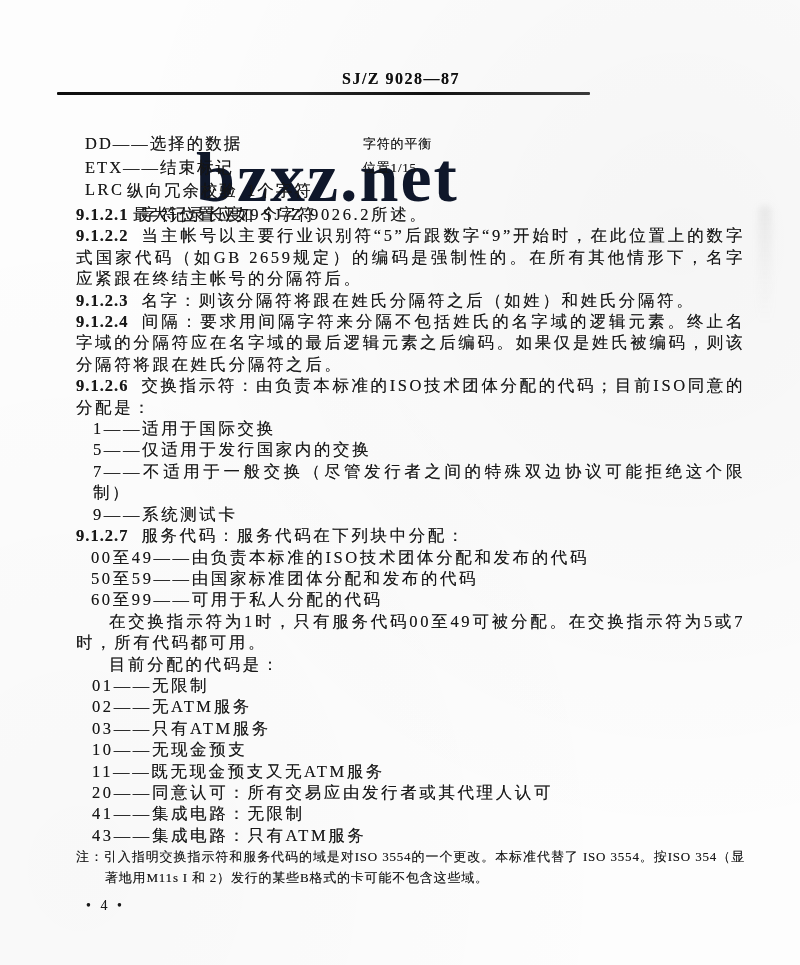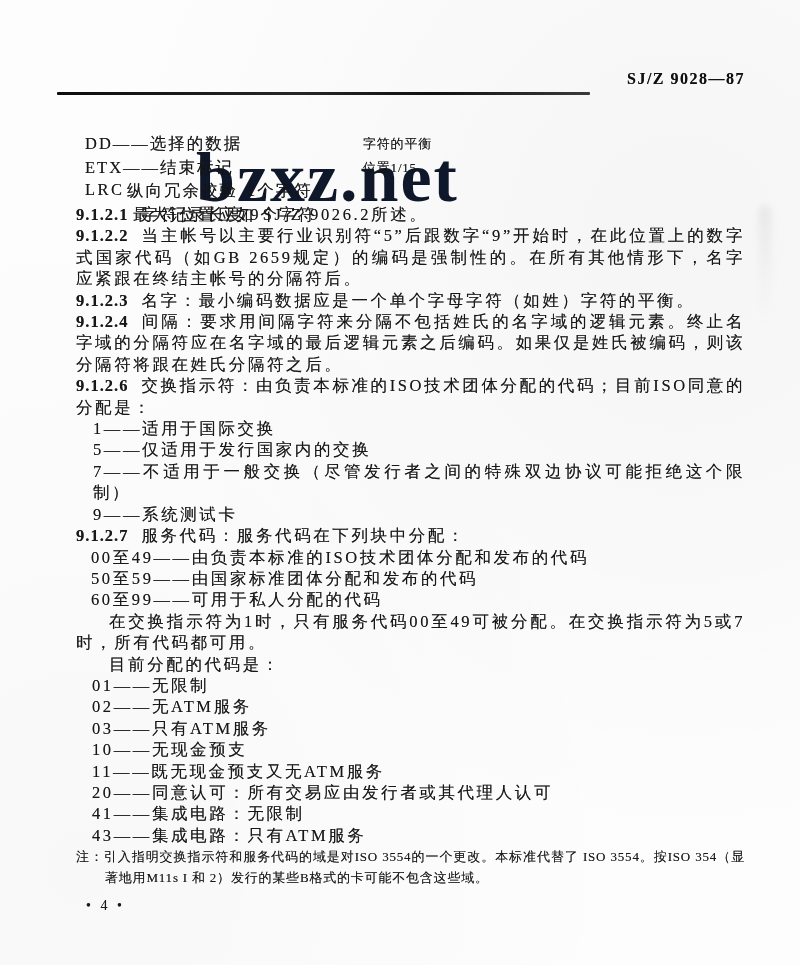--- a/index.html
+++ b/index.html
@@ -20,21 +20,21 @@
   .watermark{
     position:absolute;left:196px;top:138px;z-index:1;
     font-family:Liberation Serif, serif;
     font-weight:bold;font-size:70px;letter-spacing:2px;
     color:#0f172a;
     user-select:none;
   }
   .content{position:relative;z-index:2;padding:0 55px 0 57px;}
   .doc-number{
     margin-top:70px;
-    text-align:right;
+    text-align:center;
     font-size:16px;font-weight:600;letter-spacing:1.5px;
     color:#101010;
     text-shadow:0 0 0.6px rgba(0,0,0,.55);
   }
   .rule{
     margin-top:4px;
     width:533px;height:3px;
     background:linear-gradient(90deg,#0d0d0d 0%,#262626 45%,#111 70%,#3a3a3a 100%);
     border-radius:1px;
   }
@@ -113,21 +113,21 @@
         <span class="val">79个字符</span>
       </div>
     </div>
 
     <div class="body-text">
 
       <p class="clause"><span class="num">9.1.2.1</span><span>字符位置应如 SJ/Z 9026.2所述。</span></p>
 
       <p class="clause"><span class="num">9.1.2.2</span><span>当主帐号以主要行业识别符“5”后跟数字“9”开始时，在此位置上的数字式国家代码（如GB 2659规定）的编码是强制性的。在所有其他情形下，名字应紧跟在终结主帐号的分隔符后。</span></p>
 
-      <p class="clause"><span class="num">9.1.2.3</span><span>名字：最小编码数据应是一个单个字母字符（如姓）字符的平衡。</span></p>
+      <p class="clause"><span class="num">9.1.2.3</span><span>名字：则该分隔符将跟在姓氏分隔符之后（如姓）和姓氏分隔符。</span></p>
 
       <p class="clause"><span class="num">9.1.2.4</span><span>间隔：要求用间隔字符来分隔不包括姓氏的名字域的逻辑元素。终止名字域的分隔符应在名字域的最后逻辑元素之后编码。如果仅是姓氏被编码，则该分隔符将跟在姓氏分隔符之后。</span></p>
 
 
       <p class="clause"><span class="num">9.1.2.6</span><span>交换指示符：由负责本标准的ISO技术团体分配的代码；目前ISO同意的分配是：</span></p>
 
       <div class="list-ei">
         <p>1——适用于国际交换</p>
         <p>5——仅适用于发行国家内的交换</p>
         <p>7——不适用于一般交换（尽管发行者之间的特殊双边协议可能拒绝这个限制）</p>

